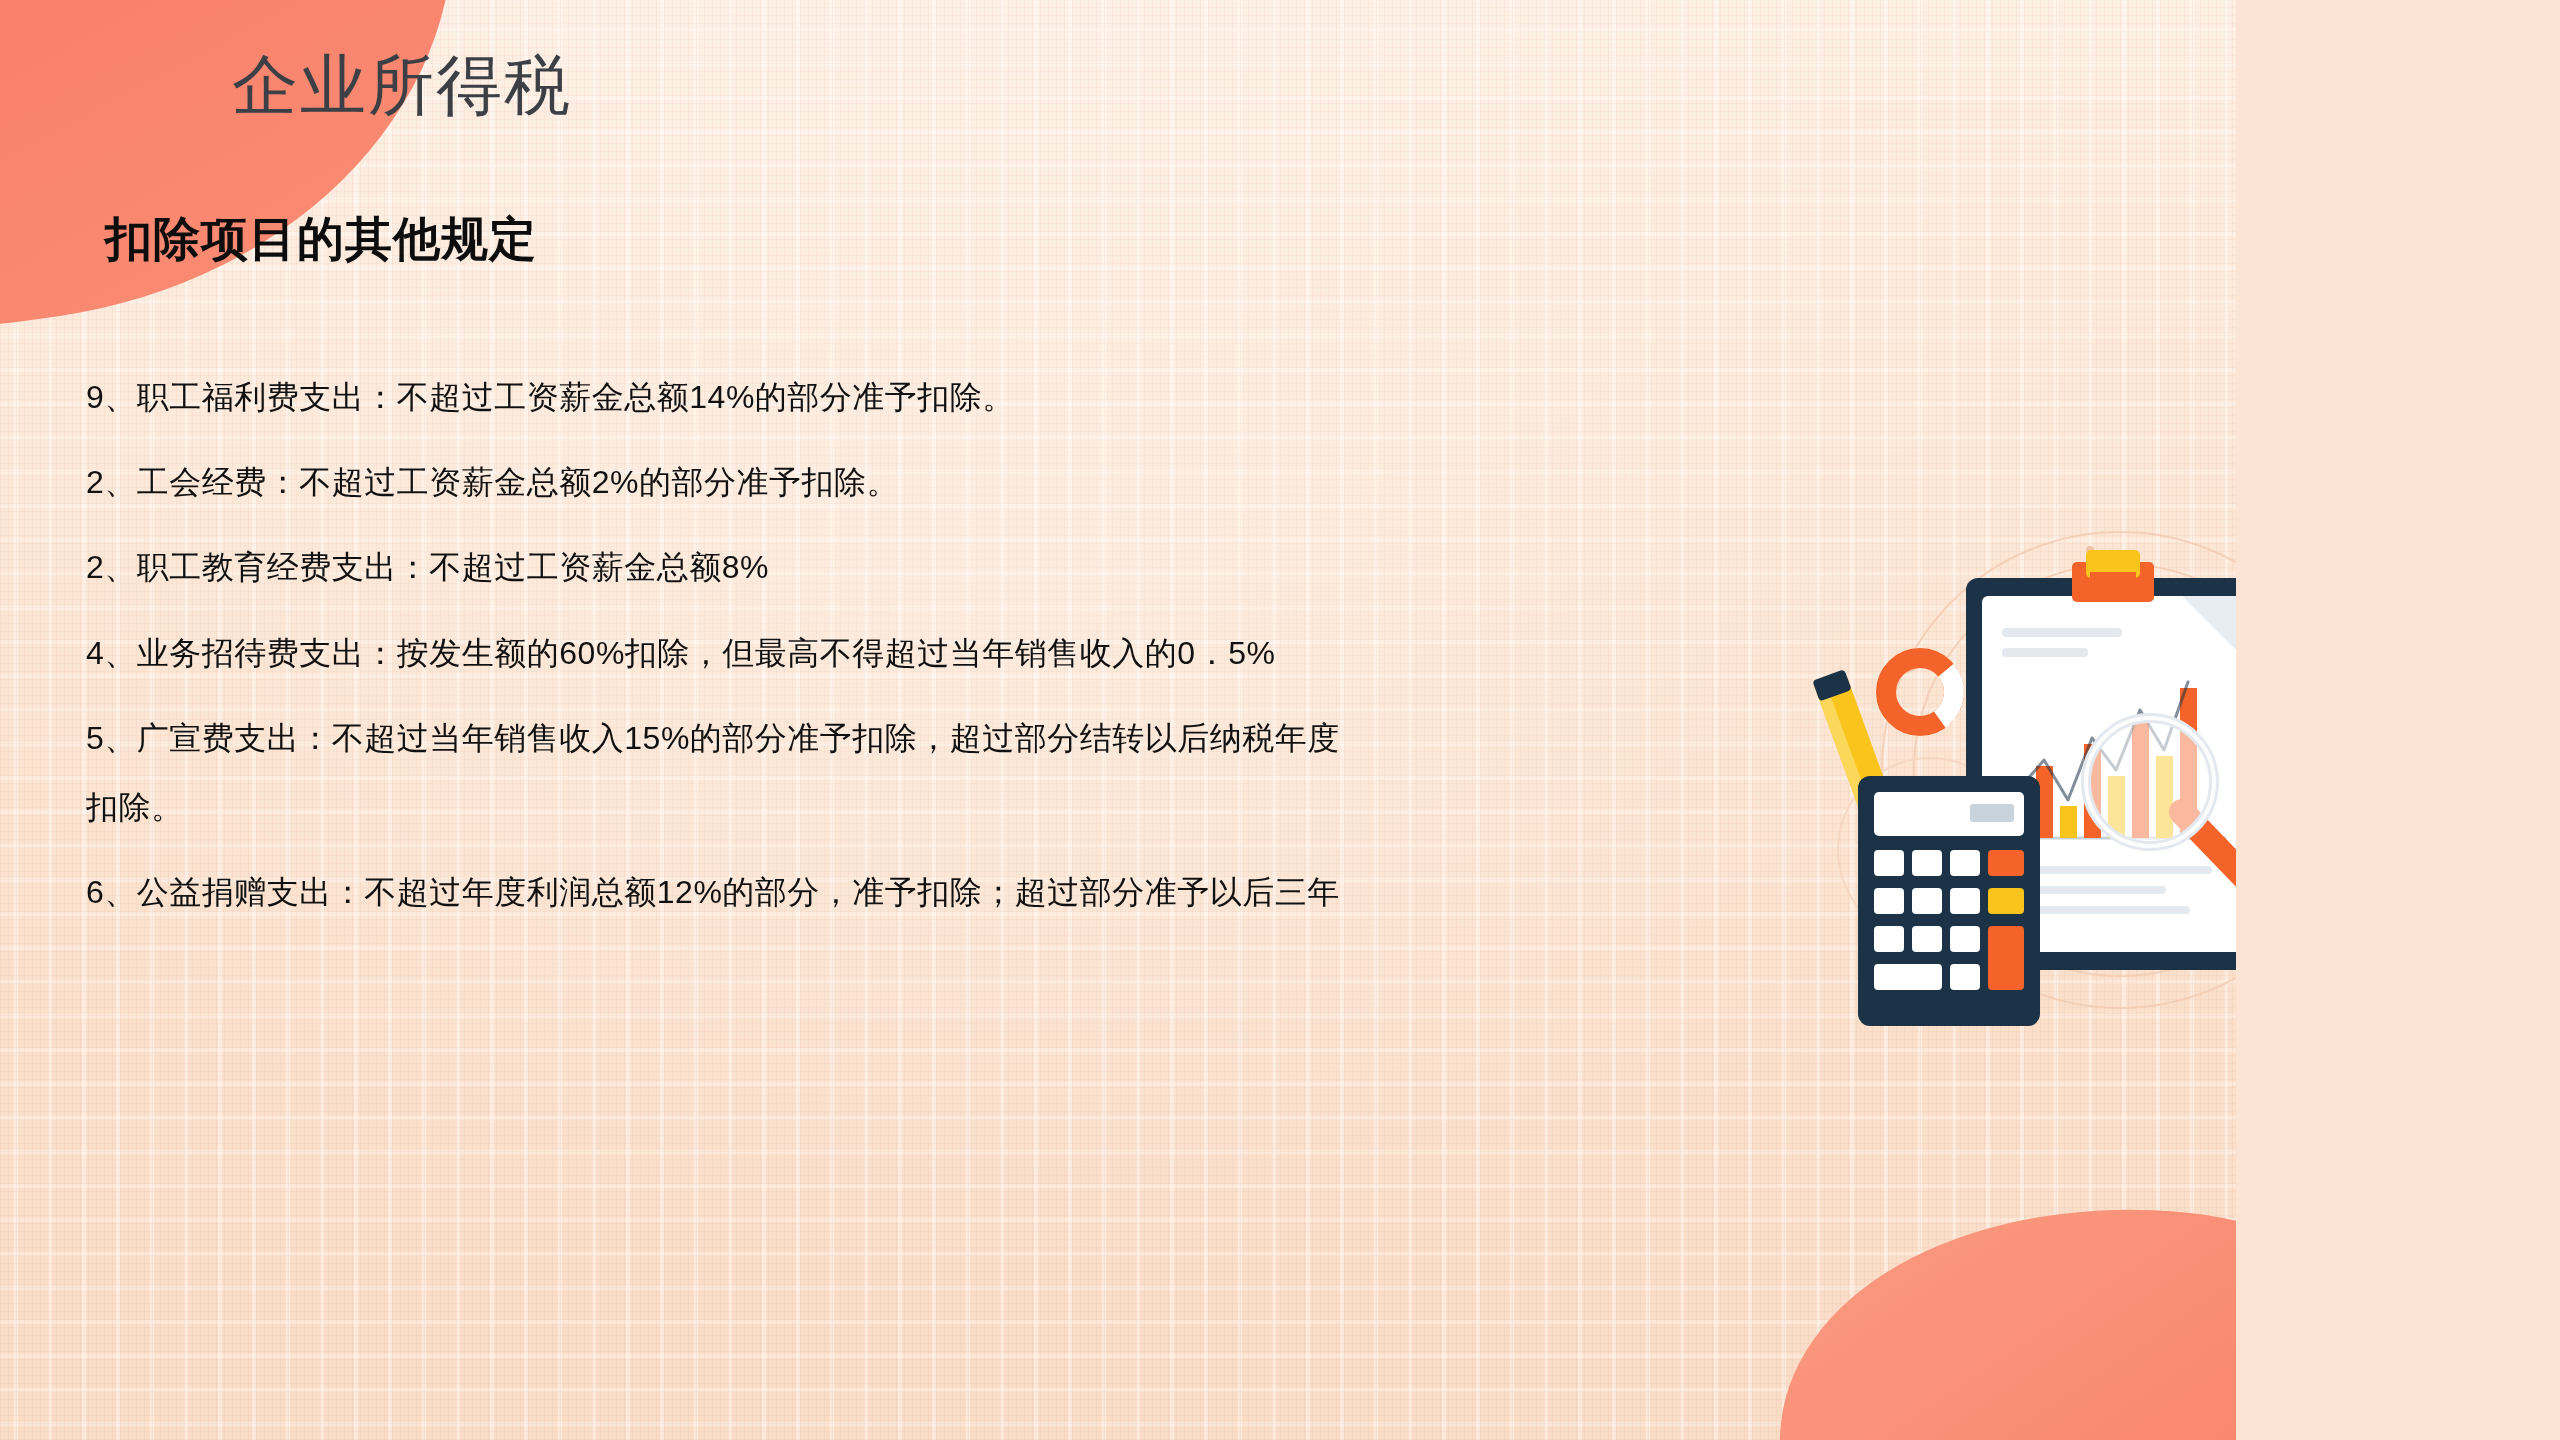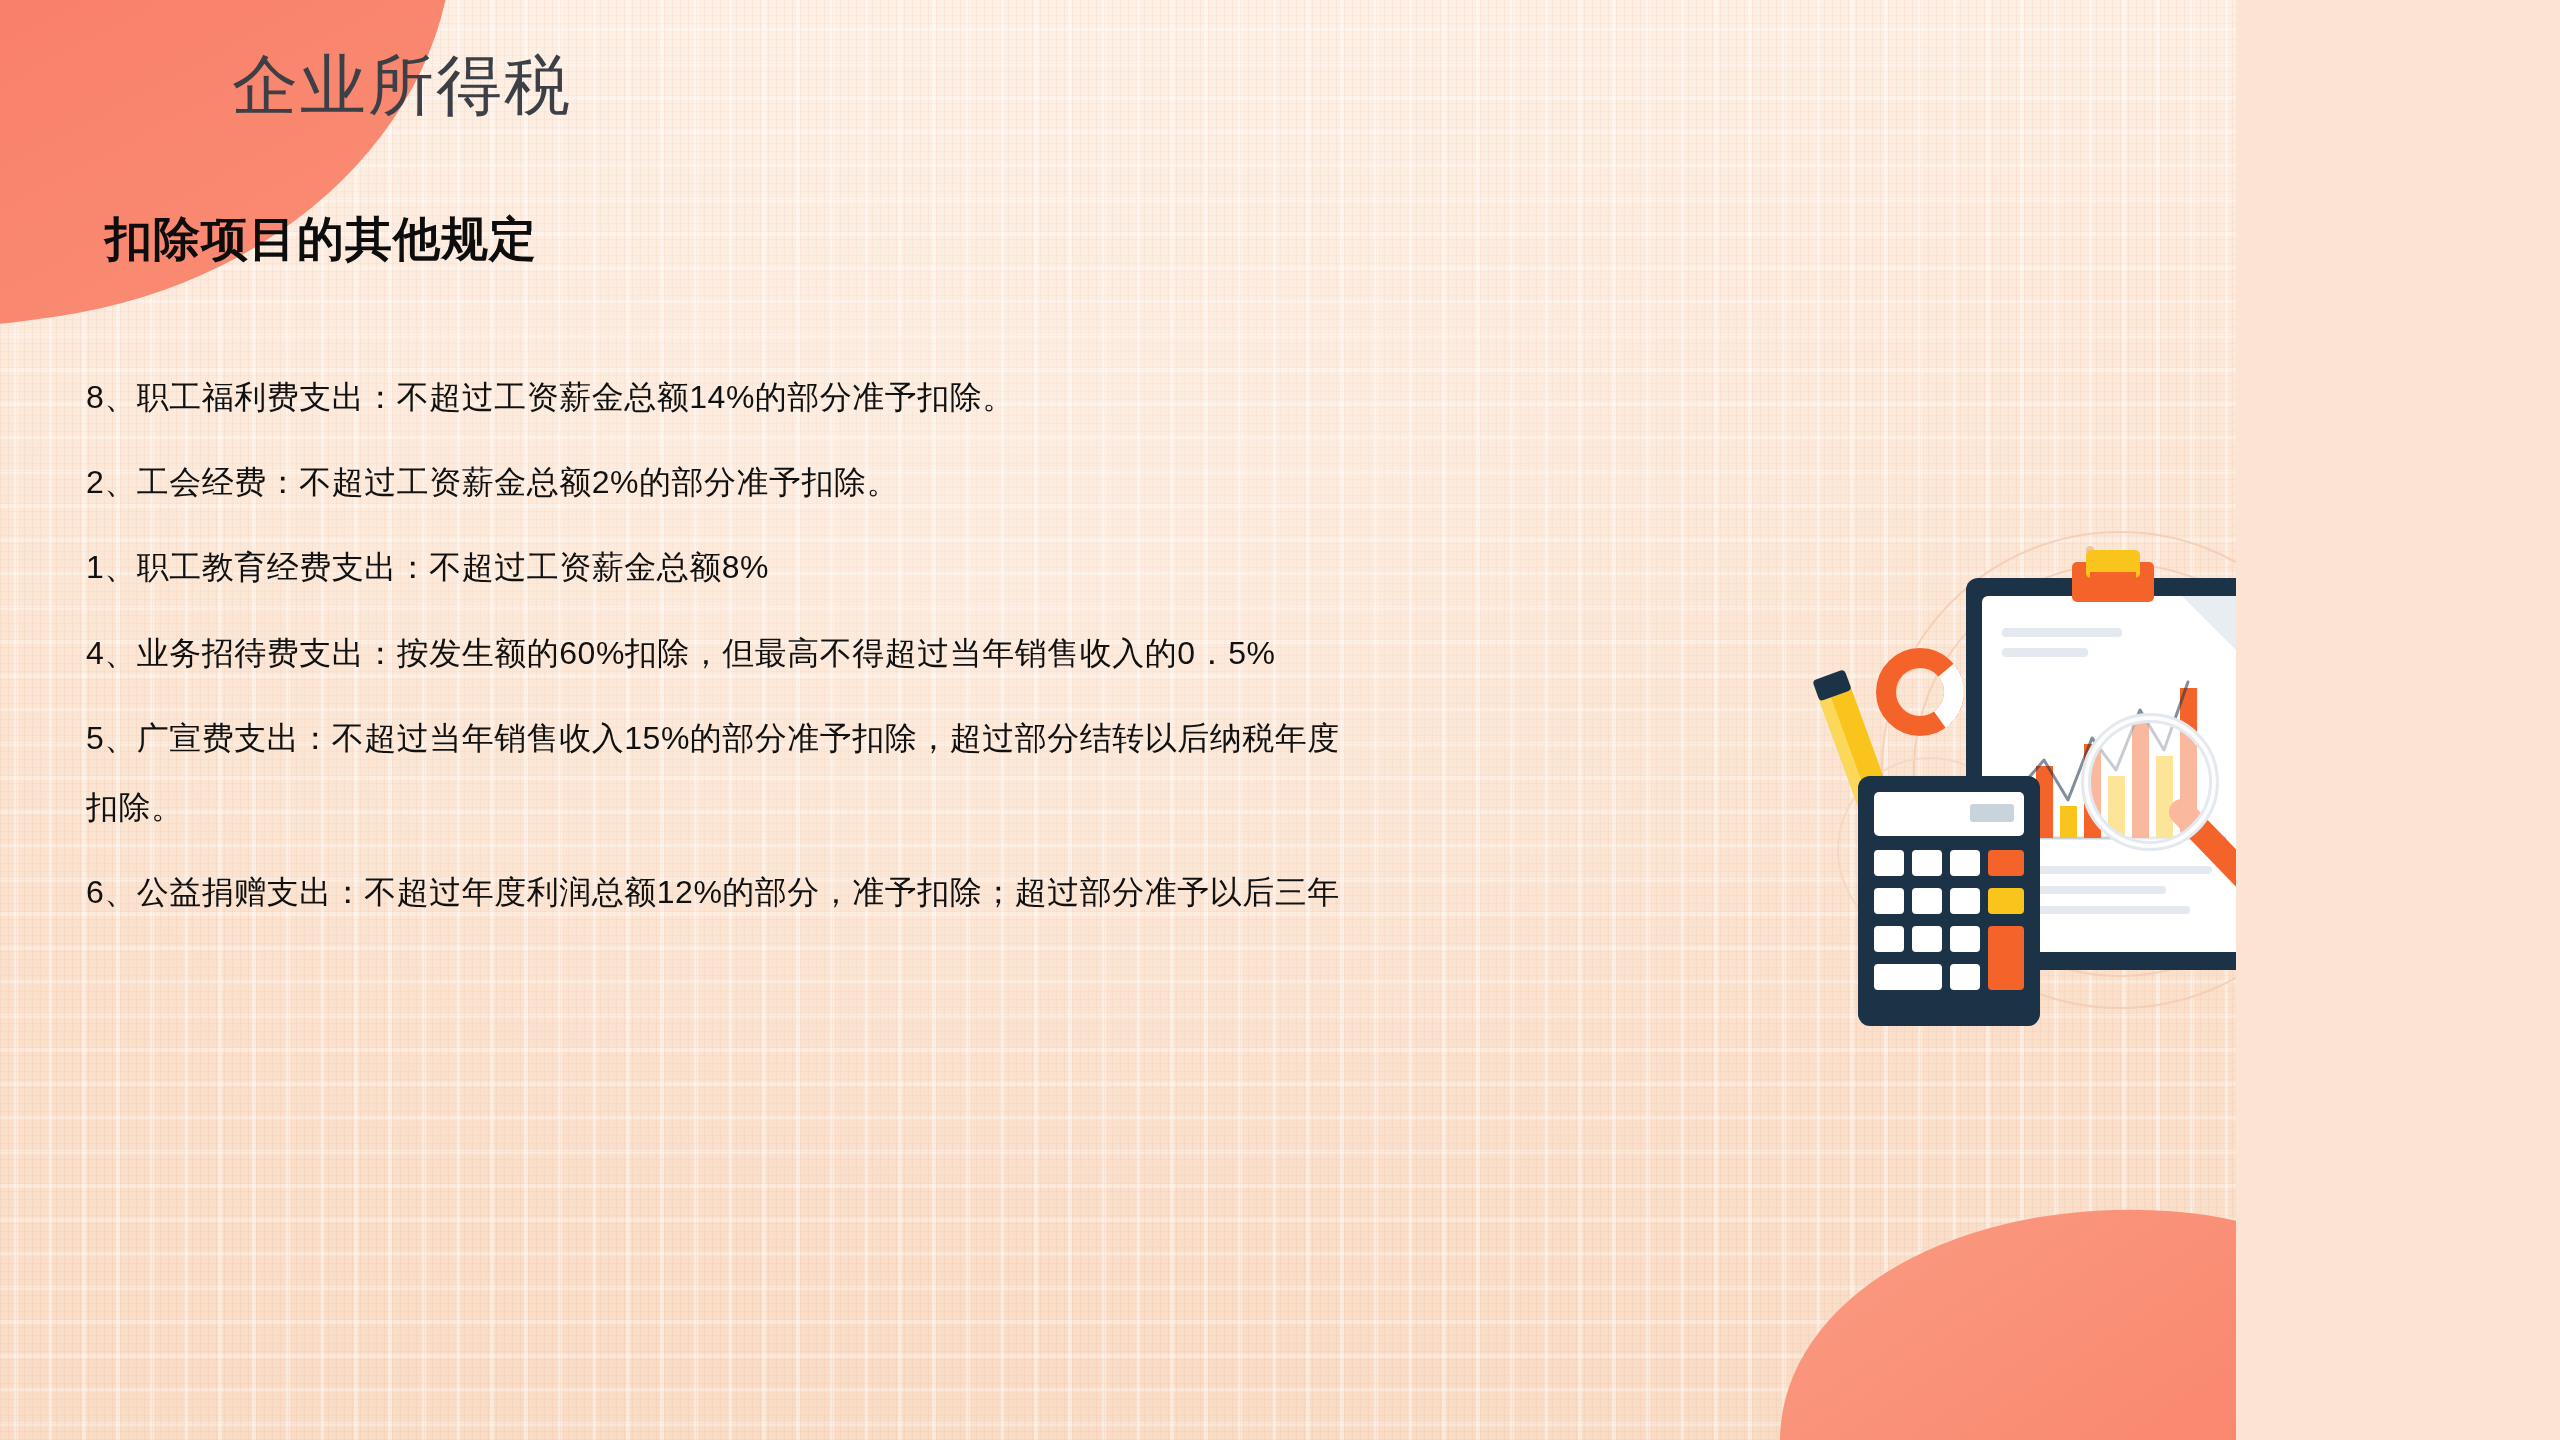--- a/index.html
+++ b/index.html
@@ -155,23 +155,23 @@
   <div id="vignette"></div>
 
   <div id="blob-tl"></div>
   <div id="blob-br"></div>
 
   <div id="title">企业所得税</div>
 
   <div id="subtitle">扣除项目的其他规定</div>
 
   <div id="body-list">
-    <div class="body-item">8、职工福利费支出：不超过工资薪金总额14%的部分准予扣除。</div>
+    <div class="body-item">9、职工福利费支出：不超过工资薪金总额14%的部分准予扣除。</div>
     <div class="body-item">2、工会经费：不超过工资薪金总额2%的部分准予扣除。</div>
-    <div class="body-item">1、职工教育经费支出：不超过工资薪金总额8%</div>
+    <div class="body-item">2、职工教育经费支出：不超过工资薪金总额8%</div>
     <div class="body-item">4、业务招待费支出：按发生额的60%扣除，但最高不得超过当年销售收入的0．5%</div>
     <div class="body-item tight">5、广宣费支出：不超过当年销售收入15%的部分准予扣除，超过部分结转以后纳税年度</div>
     <div class="body-item">扣除。</div>
     <div class="body-item tight">6、公益捐赠支出：不超过年度利润总额12%的部分，准予扣除；超过部分准予以后三年</div>
   </div>
 
   <div id="illustration">
     <svg width="660" height="520" viewBox="0 0 660 520" xmlns="http://www.w3.org/2000/svg">
 
       <g fill="none" stroke="#f3cdb4" stroke-width="2" opacity="0.85">

